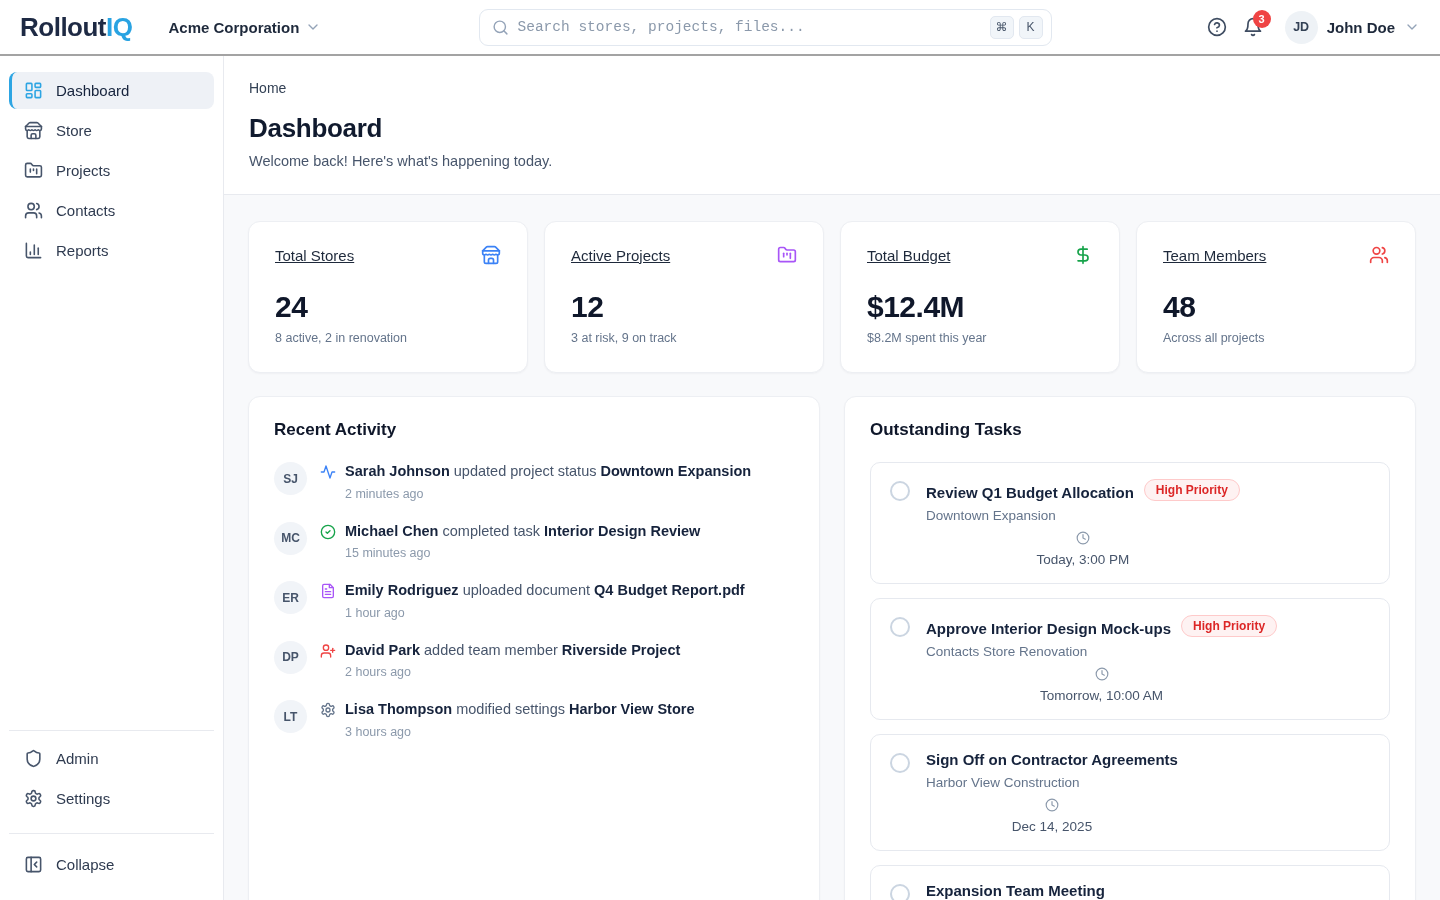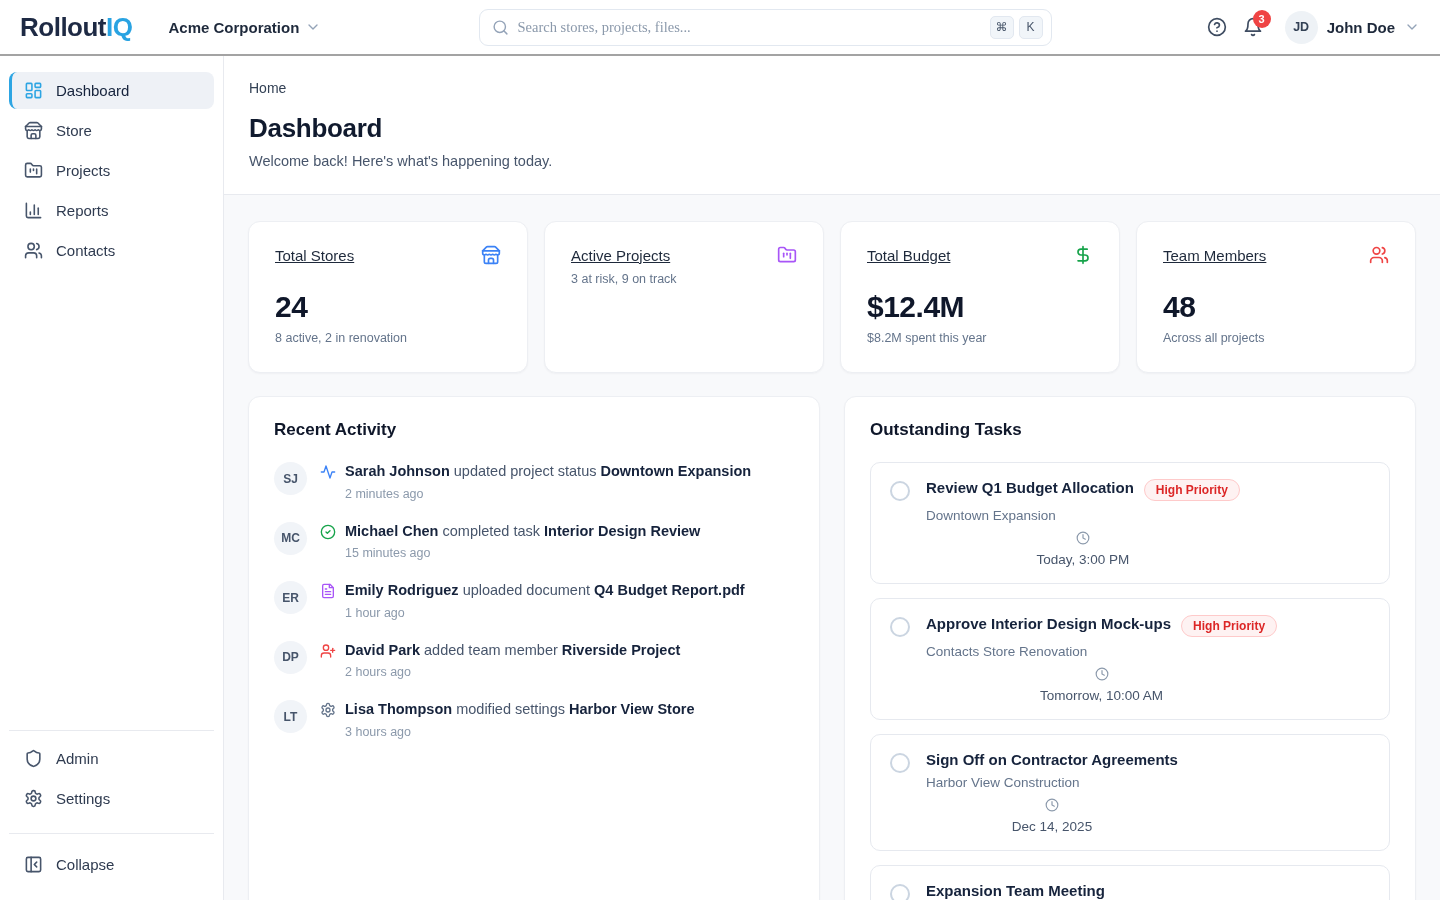--- a/index.html
+++ b/index.html
@@ -16,21 +16,21 @@
   .logo .la { color:#29a3e2; }
   .org-switcher { display:flex; align-items:center; gap:6px; margin-left:36px; cursor:pointer; }
   .org-name { font-size:15px; font-weight:600; color:#1e293b; }
   .org-switcher .icon { width:16px; height:16px; color:#94a3b8; }
 
   .search-wrap { flex:1; display:flex; justify-content:center; margin-left:90px; }
   .search-bar { width:573px; height:37px; background:#fff; border:1px solid #e2e8f0; border-radius:9px;
     display:flex; align-items:center; padding:0 8px 0 12px; }
   .search-bar .icon { width:17px; height:17px; color:#94a3b8; }
   .search-input { flex:1; border:none; outline:none; background:transparent; font-size:14.5px;
-    color:#334155; margin-left:9px; font-family:Liberation Serif, serif; }
+    color:#334155; margin-left:9px; font-family:Liberation Mono, monospace; }
   .search-input::placeholder { color:#8b99ab; }
   .keycap { min-width:24px; height:23px; padding:0 5px; background:#f1f5f9; border:1px solid #e2e8f0;
     border-radius:5px; font-size:12px; color:#475569; display:flex; align-items:center; justify-content:center; margin-left:5px; }
 
   .header-right { display:flex; align-items:center; margin-left:80px; }
   .icon-btn { width:36px; height:36px; display:flex; align-items:center; justify-content:center;
     position:relative; cursor:pointer; color:#3e4c61; }
   .icon-btn .icon { width:20px; height:20px; }
   .notif-badge { position:absolute; top:1px; right:0px; min-width:18px; height:18px; background:#ef4444;
     border-radius:999px; color:#fff; font-size:11px; font-weight:700; display:flex; align-items:center;
@@ -87,21 +87,21 @@
   .act-text { font-size:14.5px; color:#47556b; line-height:1.35; }
   .act-text b { color:#16233c; font-weight:700; }
   .act-time { font-size:12.5px; color:#8b99ab; margin-top:5px; }
 
   
   .task-card { border:1px solid #e6e9ef; border-radius:10px; padding:16px 19px; margin-bottom:14px;
     display:flex; align-items:flex-start; background:#fff; }
   .task-check { width:20px; height:20px; border:2px solid #cbd5e1; border-radius:50%; flex:none;
     margin-top:2px; cursor:pointer; background:#fff; }
   .task-body { margin-left:16px; }
-  .task-title-row { display:flex; align-items:flex-start; gap:10px; }
+  .task-title-row { display:flex; align-items:flex-end; gap:10px; }
   .task-title { font-size:15px; font-weight:700; color:#16233c; }
   .badge-high { font-size:12px; font-weight:600; color:#dc2626; background:#fef2f2;
     border:1px solid #fecaca; border-radius:999px; padding:3px 11px; white-space:nowrap; }
   .task-project { font-size:13.5px; color:#64748b; margin-top:7px; }
   .task-due { display:flex; align-items:center; gap:7px; font-size:13.5px; color:#47556b; margin-top:8px;flex-direction:column; }
   .task-due .icon { width:14px; height:14px; color:#8b99ab; }
 </style>
 </head>
 <body>
 
@@ -177,35 +177,35 @@
     <svg class="icon" viewBox="0 0 24 24">
         <path d="M20 20a2 2 0 0 0 2-2V8a2 2 0 0 0-2-2h-7.9a2 2 0 0 1-1.69-.9L9.6 3.9A2 2 0 0 0 7.93 3H4a2 2 0 0 0-2 2v13a2 2 0 0 0 2 2Z"></path>
         <path d="M8 10v4"></path>
         <path d="M12 10v2"></path>
         <path d="M16 10v6"></path>
       </svg>
     <span>Projects</span>
   </div>
   <div class="nav-item">
     <svg class="icon" viewBox="0 0 24 24">
+        <path d="M16 21v-2a4 4 0 0 0-4-4H6a4 4 0 0 0-4 4v2"></path>
+        <circle cx="9" cy="7" r="4"></circle>
+        <path d="M22 21v-2a4 4 0 0 0-3-3.87"></path>
+        <path d="M16 3.13a4 4 0 0 1 0 7.75"></path>
+      </svg>
+    <span>Contacts</span>
+  </div>
+  <div class="nav-item">
+    <svg class="icon" viewBox="0 0 24 24">
         <path d="M3 3v16a2 2 0 0 0 2 2h16"></path>
         <path d="M18 17V9"></path>
         <path d="M13 17V5"></path>
         <path d="M8 17v-3"></path>
       </svg>
     <span>Reports</span>
-  </div>
-  <div class="nav-item">
-    <svg class="icon" viewBox="0 0 24 24">
-        <path d="M16 21v-2a4 4 0 0 0-4-4H6a4 4 0 0 0-4 4v2"></path>
-        <circle cx="9" cy="7" r="4"></circle>
-        <path d="M22 21v-2a4 4 0 0 0-3-3.87"></path>
-        <path d="M16 3.13a4 4 0 0 1 0 7.75"></path>
-      </svg>
-    <span>Contacts</span>
   </div>
 
   <div class="sidebar-spacer"></div>
 
   <div class="sidebar-group">
     <div class="nav-item">
       <svg class="icon" viewBox="0 0 24 24">
           <path d="M20 13c0 5-3.5 7.5-7.66 8.95a1 1 0 0 1-.67-.01C7.5 20.5 4 18 4 13V6a1 1 0 0 1 1-1c2 0 4.5-1.2 6.24-2.72a1 1 0 0 1 1.52 0C14.5 3.8 17 5 19 5a1 1 0 0 1 1 1z"></path>
         </svg>
       <span>Admin</span>
@@ -258,20 +258,21 @@
       <div class="stat-card">
         <div class="stat-top">
           <span class="stat-label">Active Projects</span>
           <svg class="icon c-purple" viewBox="0 0 24 24">
               <path d="M20 20a2 2 0 0 0 2-2V8a2 2 0 0 0-2-2h-7.9a2 2 0 0 1-1.69-.9L9.6 3.9A2 2 0 0 0 7.93 3H4a2 2 0 0 0-2 2v13a2 2 0 0 0 2 2Z"></path>
               <path d="M8 10v4"></path>
               <path d="M12 10v2"></path>
               <path d="M16 10v6"></path>
             </svg>
         </div>
+        <div class="stat-value">12</div>
         <div class="stat-sub">3 at risk, 9 on track</div>
       </div>
       <div class="stat-card">
         <div class="stat-top">
           <span class="stat-label">Total Budget</span>
           <svg class="icon c-green" viewBox="0 0 24 24">
               <line x1="12" x2="12" y1="2" y2="22"></line>
               <path d="M17 5H9.5a3.5 3.5 0 0 0 0 7h5a3.5 3.5 0 0 1 0 7H6"></path>
             </svg>
         </div>

